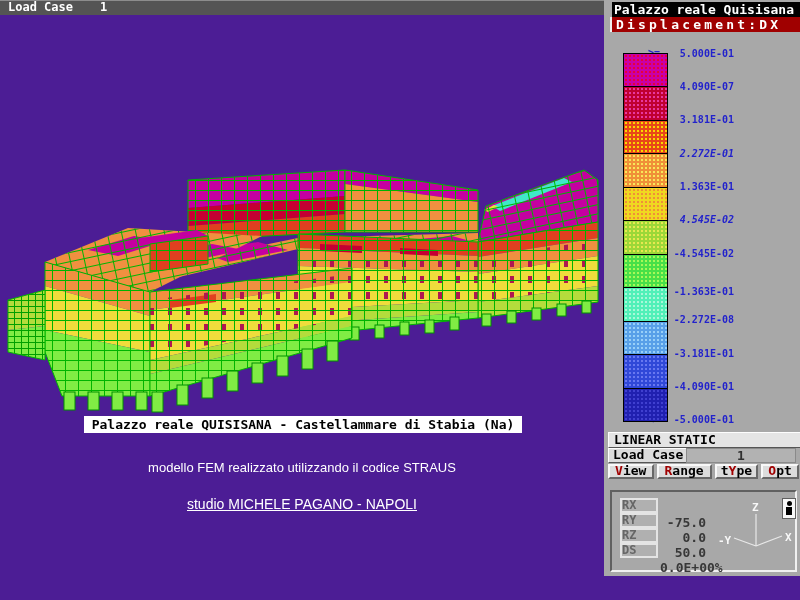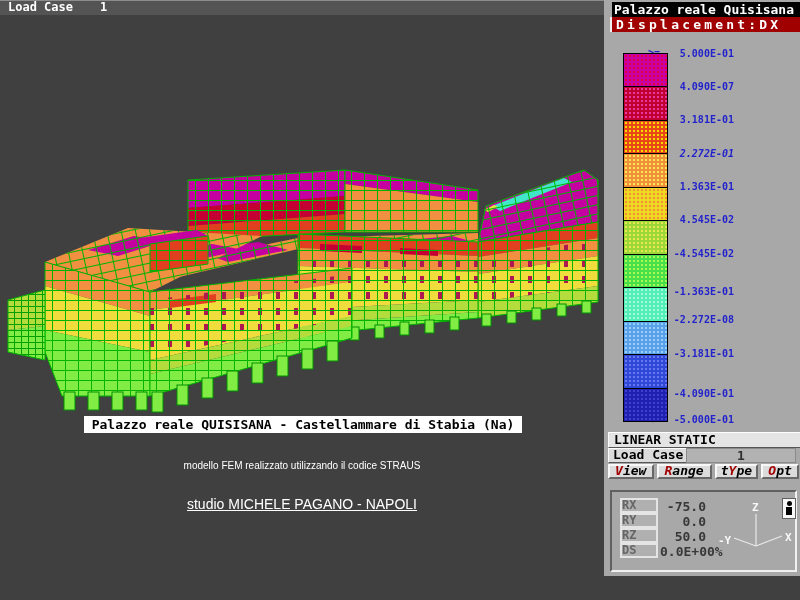--- a/index.html
+++ b/index.html
@@ -1,27 +1,27 @@
 <!DOCTYPE html>
 <html style="--c-accent: #a00000; --c-legendtext: #2222cc; --c-mag: #c400a0; --c-crim: #c40032; --c-red: #e04020; --c-sal: #f09040; --c-yel: #f0dc3c; --c-yg: #b4dc3c; --c-grn: #80ec44; --c-cyn: #40e8c8; --c-mesh: #00b400;"><head>
 <meta charset="utf-8">
 <style>
   html,body{margin:0;padding:0;background:#000;}
-  #app{position:relative;width:800px;height:600px;background:#404040;overflow:hidden;
+  #app{position:relative;width:800px;height:600px;background:#4c1d95;overflow:hidden;
        font-family:"DejaVu Sans Mono",monospace;font-weight:bold;}
   
   .statusbar{position:absolute;left:0;top:0;width:604px;height:14px;background:#545454;
              border-top:1px solid #8c8c8c;color:#fff;font-size:12px;line-height:13px;}
   .statusbar .sb-label{position:absolute;left:8px;top:0;}
   .statusbar .sb-value{position:absolute;left:100px;top:0;}
   
   .caption-bar{position:absolute;left:84px;top:416px;width:438px;height:17px;background:#fff;
                color:#000;font-size:13px;line-height:17px;text-align:center;white-space:nowrap;}
   .caption-2{position:absolute;left:0;top:460px;width:604px;text-align:center;color:#fff;
-             font-family:"Liberation Sans",sans-serif;font-weight:normal;font-size:10px;}
+             font-family:"Liberation Sans",sans-serif;font-weight:normal;font-size:13px;}
   .caption-3{position:absolute;left:0;top:496px;width:604px;text-align:center;color:#fff;
              font-family:"Liberation Sans",sans-serif;font-weight:normal;font-size:14px;text-decoration:underline;}
   
   .panel{position:absolute;left:604px;top:0;width:196px;height:576px;background:#a8a8a8;}
   .panel-title{position:absolute;left:8px;top:2px;width:186px;height:15px;background:#000;color:#fff;
                font-size:13px;line-height:15px;padding-left:2px;white-space:nowrap;overflow:hidden;}
   .result-bar{position:absolute;left:6px;top:17px;width:186px;height:15px;background:var(--c-accent);
               color:#fff;font-size:13px;line-height:15px;letter-spacing:3.2px;padding-left:4px;
               border-left:2px solid #f0f0f0;white-space:nowrap;overflow:hidden;}
   .legend-swatches{position:absolute;left:19px;top:53px;width:43px;height:367px;
@@ -39,29 +39,29 @@
                  color:#000;font-size:13px;line-height:13px;padding-left:5px;}
   .lc-btn{position:absolute;left:4px;top:448px;width:74px;height:13px;background:#dcdcdc;
           border-top:1px solid #fdfdfd;border-left:1px solid #fdfdfd;
           border-right:1px solid #555;border-bottom:1px solid #555;
           color:#000;font-size:13px;line-height:12px;padding-left:4px;}
   .lc-val{position:absolute;left:82px;top:448px;width:108px;height:13px;background:#b2b2b2;
           border:1px solid #8a8a8a;color:#303030;font-size:13px;line-height:13px;text-align:center;}
   .btn-row{position:absolute;left:4px;top:464px;width:191px;height:15px;display:flex;gap:3px;}
   .pbtn{background:#dcdcdc;border-top:2px solid #f8f8f8;border-left:2px solid #f8f8f8;
         border-right:2px solid #686868;border-bottom:2px solid #686868;
-        color:#000;font-size:13px;line-height:10px;text-align:center;box-sizing:border-box;font-style:italic;}
+        color:#000;font-size:13px;line-height:10px;text-align:center;box-sizing:border-box;}
   .pbtn .hot{color:var(--c-accent);}
   .pbtn-view{width:47px;} .pbtn-range{width:57px;} .pbtn-type{width:45px;} .pbtn-opt{width:39px;}
   .orient{position:absolute;left:6px;top:490px;width:183px;height:78px;
           border-top:2px solid #606060;border-left:2px solid #606060;
           border-right:2px solid #f0f0f0;border-bottom:2px solid #f0f0f0;}
   .obtn{position:absolute;left:8px;width:34px;height:11px;background:#b0b0b0;border:2px solid #e4e4e4;
         color:#666;font-size:12px;line-height:10px;text-align:left;}
-  .oval{position:absolute;left:48px;width:46px;text-align:right;font-size:13px;color:#383838;white-space:nowrap;}
+  .oval{position:absolute;left:48px;width:46px;text-align:right;font-size:13px;color:#383838;white-space:nowrap;margin-top:16px;}
   .oval.wide{width:76px;}
   .triad{position:absolute;left:96px;top:4px;width:88px;height:68px;}
   .person{position:absolute;left:170px;top:6px;width:12px;height:19px;background:#f8f8f8;
           border:1px solid #606060;}
   .p-head{width:5px;height:5px;background:#000;border-radius:50%;margin:2px auto 1px;}
   .p-body{width:6px;height:8px;background:#000;margin:0 auto;}
   
   .model{position:absolute;left:0;top:0;width:604px;height:600px;}
   .f-mag{fill:var(--c-mag);} .f-crim{fill:var(--c-crim);} .f-red{fill:var(--c-red);}
   .f-sal{fill:var(--c-sal);} .f-yel{fill:var(--c-yel);} .f-yg{fill:var(--c-yg);}
@@ -235,26 +235,26 @@
         <div class="band" style="background-color: rgb(88, 160, 232); background-image: radial-gradient(circle, rgb(152, 208, 248) 35%, rgba(0, 0, 0, 0) 36%); background-size: 4px 4px;"></div>
         <div class="band" style="background-color: rgb(48, 72, 216); background-image: radial-gradient(circle, rgb(104, 120, 240) 35%, rgba(0, 0, 0, 0) 36%); background-size: 4px 4px;"></div>
         <div class="band" style="background-color: rgb(32, 32, 176); background-image: radial-gradient(circle, rgb(64, 64, 208) 35%, rgba(0, 0, 0, 0) 36%); background-size: 4px 4px;"></div>
       </div>
     <div class="legend-labels">
         <div class="tick" style="top: -5.5px;">5.000E-01</div>
         <div class="tick" style="top: 27.86px;">4.090E-07</div>
         <div class="tick" style="top: 61.22px;">3.181E-01</div>
         <div class="tick" style="top: 94.58px; font-style: italic;">2.272E-01</div>
         <div class="tick" style="top: 127.94px;">1.363E-01</div>
-        <div class="tick" style="top: 161.3px;">4.545E-02</div>
+        <div class="tick" style="top: 161.3px; font-style: italic;">4.545E-02</div>
         <div class="tick" style="top: 194.66px;">-4.545E-02</div>
         <div class="tick" style="top: 233px;">-1.363E-01</div>
         <div class="tick" style="top: 261.38px;">-2.272E-08</div>
         <div class="tick" style="top: 294.74px;">-3.181E-01</div>
-        <div class="tick" style="top: 328.1px; margin-top: 7px;">-4.090E-01</div>
+        <div class="tick" style="top: 328.1px;">-4.090E-01</div>
         <div class="tick" style="top: 361.46px;">-5.000E-01</div>
       </div>
 
     <div class="linear-static">LINEAR STATIC</div>
     <div class="lc-btn">Load Case</div>
     <div class="lc-val">1</div>
 
     <div class="btn-row">
       <div class="pbtn pbtn-view"><span></span><span class="hot">V</span><span>iew</span></div>
       <div class="pbtn pbtn-range"><span></span><span class="hot">R</span><span>ange</span></div>

